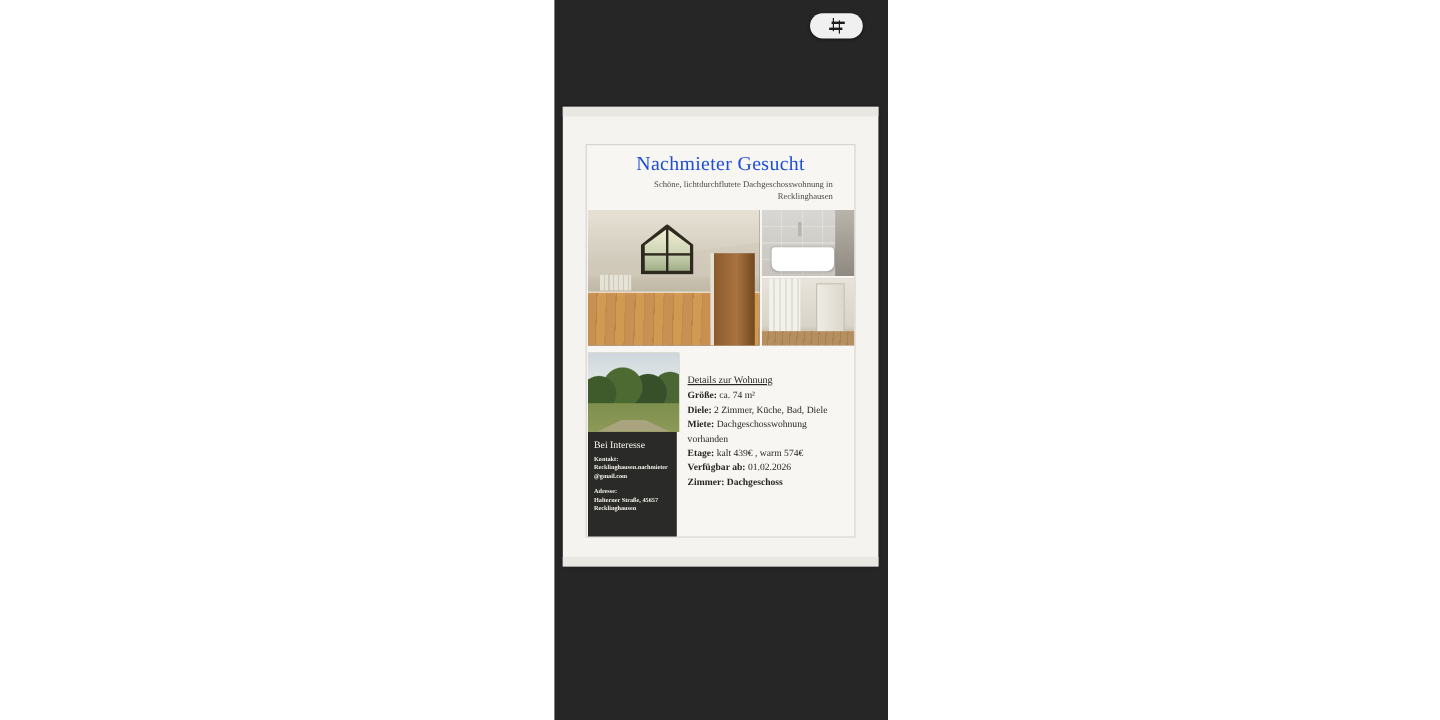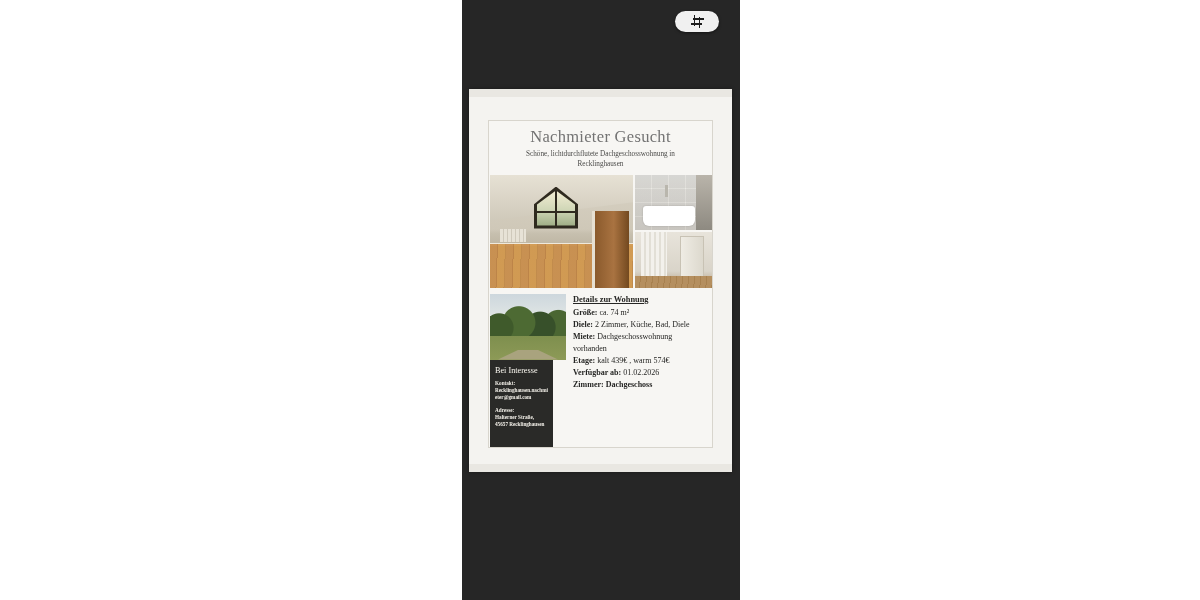--- a/index.html
+++ b/index.html
@@ -117,33 +117,34 @@
     box-sizing: border-box;
     overflow: hidden;
   }
 
   .flyer-head {
     padding: 7px 10px 5px 10px;
     text-align: center;
   }
   .flyer-title {
     font-size: 16.5px;
-    color: #737373;
+    color: #1d4ed8;
     letter-spacing: .3px;
     line-height: 1.1;
     font-weight: normal;
     margin: 0 0 4px 0;
     font-family: "Liberation Serif", serif;
   }
   .flyer-sub {
     font-size: 7.2px;
     color: #4a4a48;
     line-height: 1.35;
     margin: 0;
     padding: 0 8px;
+    text-align: right;
   }
 
   
   .photos {
     position: relative;
     width: 225px;
     height: 113px;
     display: flex;
     gap: 2px;
     padding: 0 1px;
@@ -282,21 +283,21 @@
       radial-gradient(circle at 38% 55%, #4d6a33 0 16px, transparent 17px),
       radial-gradient(circle at 66% 68%, #37502a 0 15px, transparent 16px),
       radial-gradient(circle at 90% 60%, #4a6632 0 14px, transparent 15px);
   }
   .garden-grass { position:absolute; left:0; bottom:0; width:100%; height:24px;
     background: linear-gradient(180deg,#7e8f4e,#8d9a57); }
   .garden-path { position:absolute; left:8px; bottom:0; width:60px; height:10px;
     background:#a9a37e; clip-path: polygon(35% 0, 65% 0, 100% 100%, 0 100%); }
 
   .contact-box {
-    width: 63px;
+    width: 74px;
     background: #2a2a28;
     color: #f2efe8;
     padding: 6px 5px 8px 5px;
     box-sizing: border-box;
     min-height: 101px;
   }
   .contact-title {
     font-size: 8.2px;
     margin: 0 0 5px 0;
     font-weight: normal;
@@ -317,23 +318,23 @@
     line-height: 1.3;
     word-break: break-word;
   }
 
   .right-col {
     flex: 1 1 auto;
     padding-top: 1px;
   }
   .details-title {
     font-size: 8.4px;
-    font-weight: bold;
+    font-weight: normal;
     color: #262624;
-    margin: 0 0 3px 0;
+    margin: 17px 0 3px 0;
     text-decoration: underline;
   }
   .detail-row {
     font-size: 8px;
     color: #262624;
     line-height: 1.5;
     margin: 0;
   }
   .detail-row .k { font-weight: bold; }
 </style>

